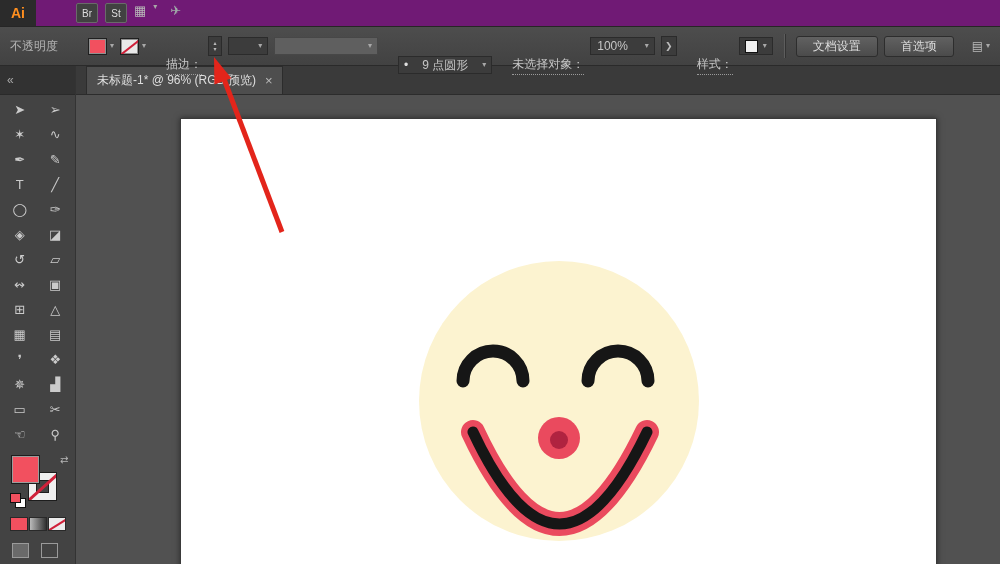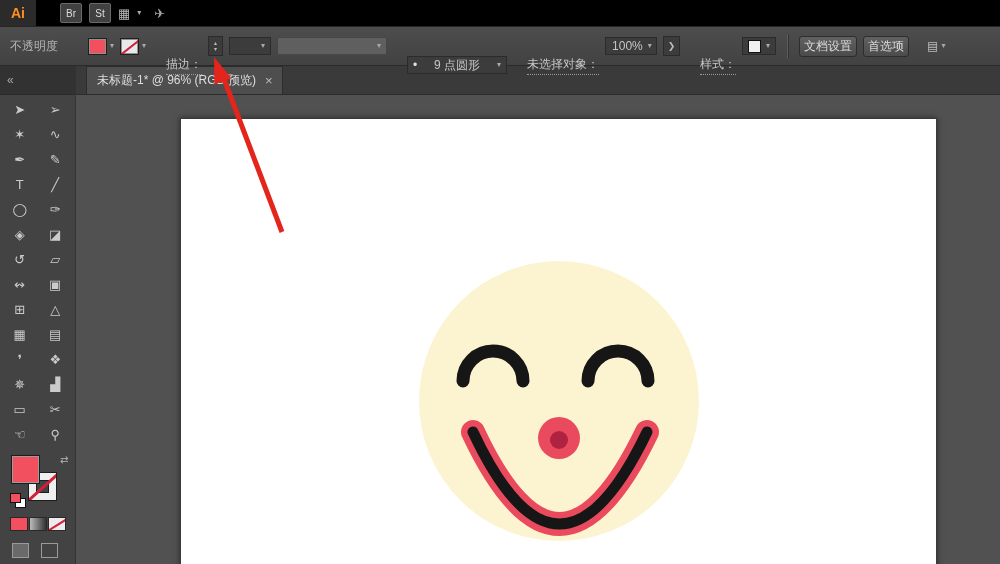--- a/index.html
+++ b/index.html
@@ -1,25 +1,25 @@
 <!DOCTYPE html>
 <html><head>
 <meta charset="utf-8">
 <style>
   html,body{margin:0;padding:0;background:#222;}
   .app{position:relative;width:1000px;height:564px;overflow:hidden;background:#505050;
        font-family:"Liberation Sans","DejaVu Sans",sans-serif;user-select:none;}
 
   
-  .menu-bar{height:26px;background:#000000;border-bottom:1px solid #262626;
-            display:flex;align-items:center;color:#cfcfcf;font-size:12px;}
+  .menu-bar{height:26px;background:#701a75;border-bottom:1px solid #262626;
+            display:flex;align-items:center;color:#cfcfcf;font-size:12px;gap:16px;}
   .ai-logo{width:36px;height:26px;display:flex;align-items:center;justify-content:center;
            color:#ff8f1f;font-weight:bold;font-size:14px;background:#2b2b2b;}
   .menu-item{padding:0 10px;line-height:26px;white-space:nowrap;cursor:default;}
-  .menu-right{display:flex;align-items:center;gap:7px;margin-left:24px;}
+  .menu-right{display:flex;gap:7px;margin-left:24px;}
   .badge{width:20px;height:18px;border:1px solid #6a6a6a;background:#414141;color:#ddd;
          font-size:10px;display:flex;align-items:center;justify-content:center;border-radius:2px;}
   .ws-icon{font-size:13px;color:#b8b8b8;}
   .chev{font-size:8px;color:#a8a8a8;line-height:1;}
   .share-icon{font-size:13px;color:#9fa8a8;margin-left:6px;}
 
   
   .control-bar{height:38px;background:linear-gradient(#4d4d4d,#424242);
                border-bottom:1px solid #2a2a2a;display:flex;align-items:center;
                font-size:12px;color:#c6c6c6;padding:0 10px;gap:6px;position:relative;z-index:1;}
@@ -30,27 +30,27 @@
   .swatch.stroke::after{content:"";position:absolute;left:-4px;top:6px;width:30px;height:2px;
                         background:#d0213a;transform:rotate(-38deg);}
   .ulabel{border-bottom:1px dotted #9a9a9a;padding-bottom:1px;white-space:nowrap;}
   .ml16{margin-left:14px;margin-top:38px;}
   .stepper{width:13px;height:18px;background:#3c3c3c;border:1px solid #2b2b2b;display:flex;
            flex-direction:column;align-items:center;justify-content:center;font-size:6px;
            color:#bbb;line-height:6px;}
   .dd{height:18px;background:#3c3c3c;border:1px solid #2b2b2b;display:flex;align-items:center;
       justify-content:space-between;padding:0 5px;gap:5px;box-sizing:border-box;}
   .dd.disabled{background:#5f5f5f;border-color:#474747;}
-  .w42{width:42px;}.w110{width:110px;}.w100{width:100px;}.w52{width:52px;padding-left:6px;}.w34{width:34px;}
+  .w42{width:42px;}.w110{width:110px;}.w100{width:100px;}.w52{width:68px;padding-left:6px;}.w34{width:34px;}
   .brush-dot{color:#e0e0e0;}
   .panel-arrow{width:15px;height:18px;background:#3c3c3c;border:1px solid #2b2b2b;color:#bbb;
                font-size:9px;display:flex;align-items:center;justify-content:center;}
   .mini-style-swatch{width:11px;height:11px;background:#f0f0f0;border:1px solid #111;display:inline-block;}
   .vsep{width:1px;height:24px;background:#5d5d5d;box-shadow:1px 0 0 #333;margin:0 5px;}
-  .btn{height:21px;padding:0 4px;border-radius:3px;border:1px solid #2d2d2d;
+  .btn{height:21px;padding:0 16px;border-radius:3px;border:1px solid #2d2d2d;
        background:linear-gradient(#616161,#4b4b4b);color:#dcdcdc;font-size:12px;
        display:flex;align-items:center;white-space:nowrap;}
   .panel-flyout{display:flex;align-items:center;gap:3px;margin-left:12px;color:#bbb;font-size:12px;}
 
   
   .workspace{display:flex;height:498px;}
   .left-col{width:75px;background:#434343;border-right:1px solid #333;display:flex;
             flex-direction:column;flex:none;}
   .panel-header{height:28px;background:#323232;border-bottom:1px solid #2a2a2a;display:flex;
                 align-items:center;padding:0 7px;color:#a8a8a8;font-size:12px;}

